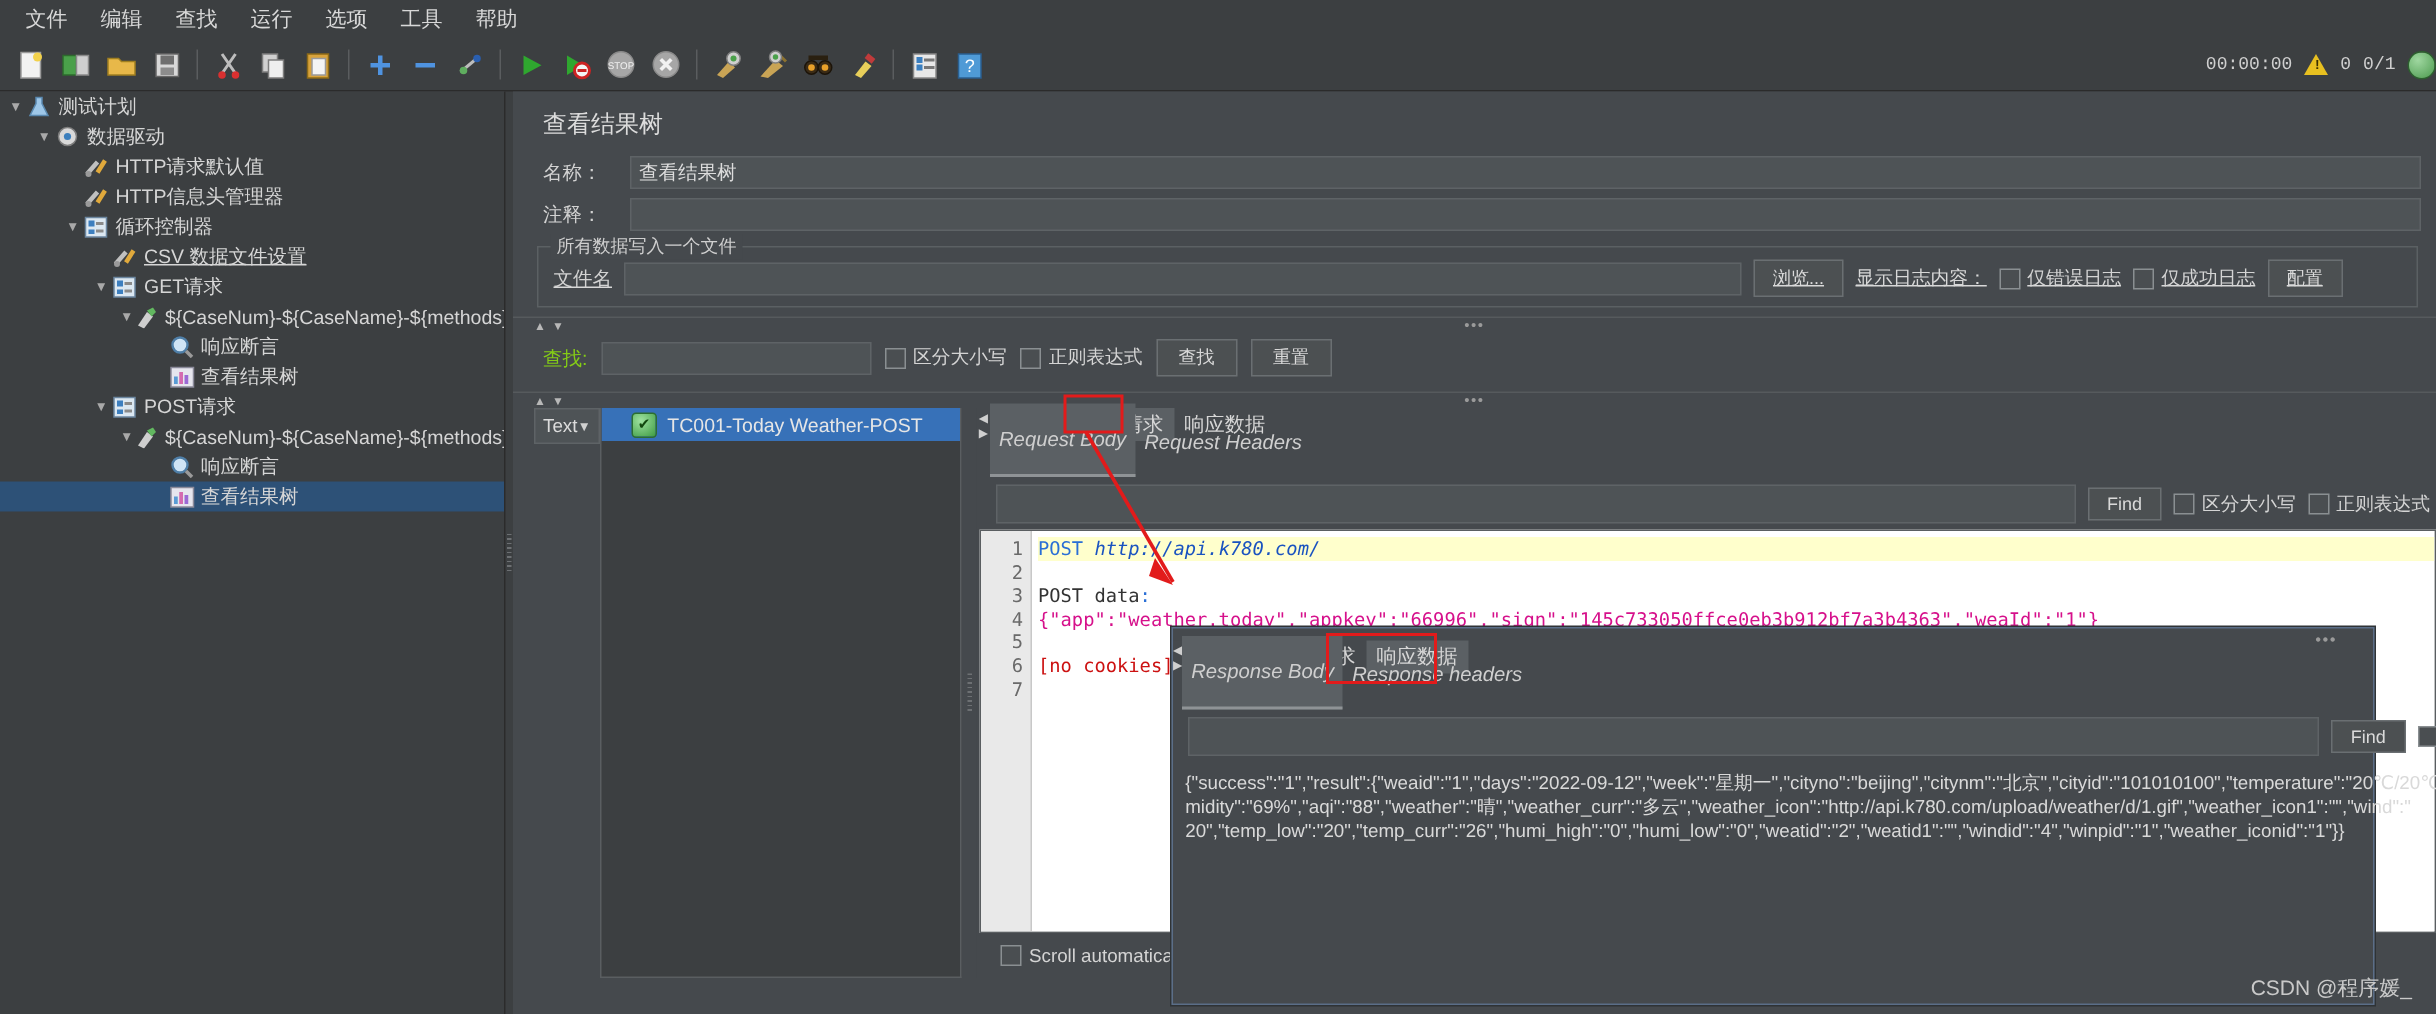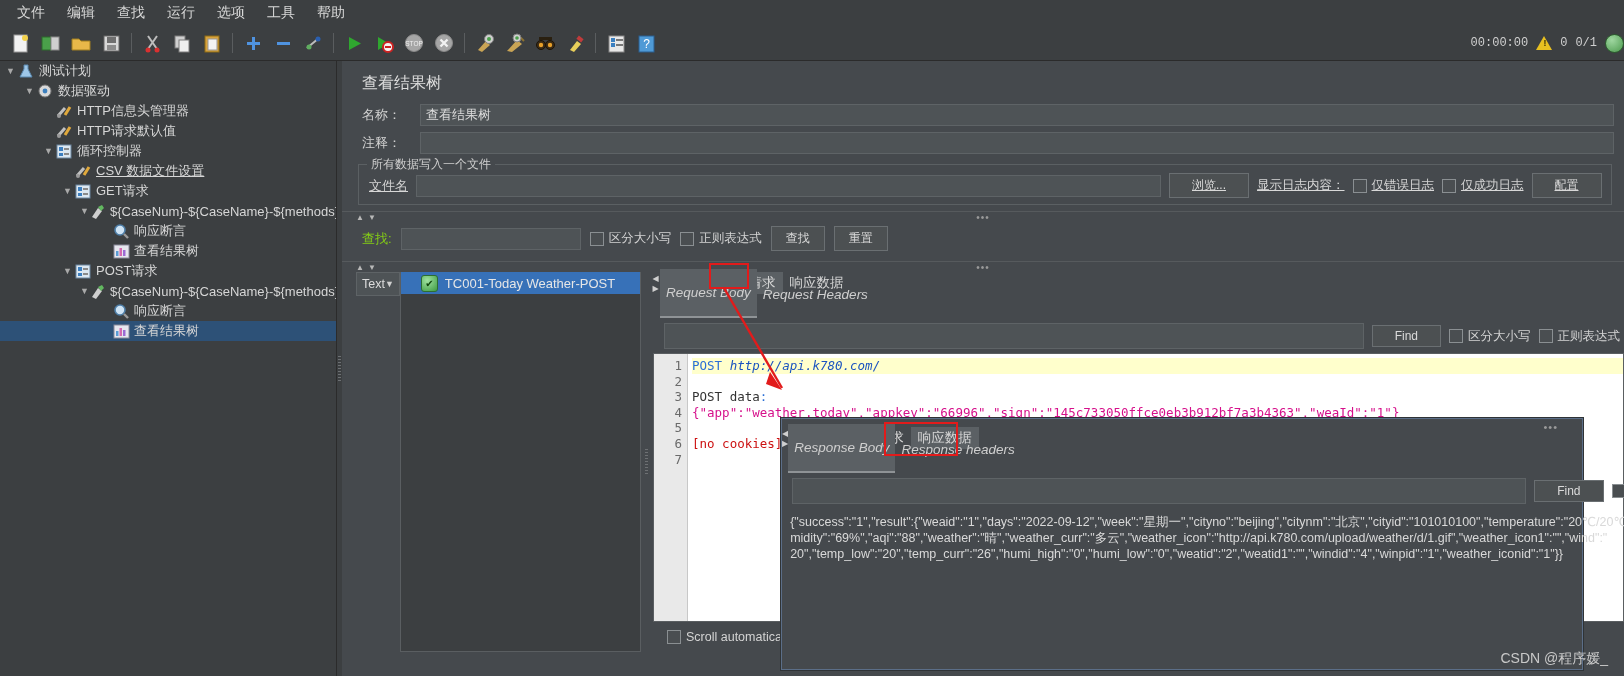--- a/index.html
+++ b/index.html
@@ -29,21 +29,21 @@
   .splitv .dots{width:3px;height:26px;background:repeating-linear-gradient(to bottom,#6d7073 0 1px,transparent 1px 3px);}
   .right{flex:1;background:#45494d;position:relative;overflow:hidden;}
   .panel-title{font-size:16px;color:#dcdcdc;padding:12px 0 8px 20px;}
   .formrow{display:flex;align-items:center;padding:2px 10px 4px 20px;}
   .formrow label{width:58px;font-size:13px;color:#d2d2d2;}
   .tinput{flex:1;height:22px;background:#4e5356;border:1px solid #5e6366;color:#dcdcdc;font-size:13px;padding:0 5px;box-sizing:border-box;outline:none;}
   .groupbox{margin:6px 12px 0 16px;border:1px solid #5b6063;padding:8px 6px 6px 6px;position:relative;text-decoration:underline;}
   .groupbox > .gtitle{position:absolute;top:-9px;left:8px;background:#45494d;padding:0 4px;font-size:12px;color:#cfcfcf;}
   .filerow{display:flex;align-items:center;gap:8px;}
   .filerow .flabel{font-size:13px;color:#d2d2d2;padding-left:4px;}
-  .btn{background:#4c5052;border:1px solid #6a6f72;color:#dadada;font-size:12px;padding:3px 22px;cursor:default;}
+  .btn{background:#4c5052;border:1px solid #6a6f72;color:#dadada;font-size:12px;padding:3px 12px;cursor:default;}
   .cb{width:12px;height:12px;border:1px solid #8a8f92;background:#4a4e51;display:inline-block;}
   .chkwrap{display:flex;align-items:center;gap:5px;font-size:12.5px;color:#d4d4d4;}
   .divider{height:10px;display:flex;align-items:center;padding-left:14px;gap:4px;border-top:1px solid #565a5d;margin-top:6px;position:relative;}
   .divider .tri{font-size:8px;color:#b8b8b8;}
   .divider .mid{position:absolute;left:50%;transform:translateX(-50%);color:#9a9a9a;font-size:10px;letter-spacing:1px;}
   .searchrow{display:flex;align-items:center;gap:9px;padding:4px 10px 4px 20px;}
   .searchrow .slabel{font-size:13px;color:#84cc16;}
   .sinput{width:180px;height:22px;background:#4e5356;border:1px solid #5e6366;color:#dcdcdc;font-size:12px;padding:0 4px;box-sizing:border-box;outline:none;}
   .lowerarea{display:flex;height:380px;padding-left:14px;}
   .leftlist{width:285px;display:flex;}
@@ -271,32 +271,32 @@
       </div>
       <div class="tnode" style="padding-left: 42px;">
         <span class="arrow"></span>
         <span class="ico">
           <svg width="17" height="16">
             <path d="M2 13 L9 5" stroke="#c0c0c0" stroke-width="3"></path>
             <path d="M9 12 L14 4" stroke="#e0a93c" stroke-width="3"></path>
             <circle cx="3" cy="13" r="2" fill="#9a9a9a"></circle>
           </svg>
         </span>
-        <span>HTTP信息头管理器</span>
+        <span>HTTP请求默认值</span>
       </div>
       <div class="tnode" style="padding-left: 42px;">
         <span class="arrow"></span>
         <span class="ico">
           <svg width="17" height="16">
             <path d="M2 13 L9 5" stroke="#c0c0c0" stroke-width="3"></path>
             <path d="M9 12 L14 4" stroke="#e0a93c" stroke-width="3"></path>
             <circle cx="3" cy="13" r="2" fill="#9a9a9a"></circle>
           </svg>
         </span>
-        <span>HTTP请求默认值</span>
+        <span>HTTP信息头管理器</span>
       </div>
       <div class="tnode" style="padding-left: 42px;">
         <span class="arrow">▼</span>
         <span class="ico">
           <svg width="16" height="15">
             <rect x="1" y="1" width="14" height="13" fill="#dce8f2" stroke="#6b86a0"></rect>
             <rect x="3" y="3" width="4" height="4" fill="#3d7fbf"></rect>
             <rect x="8" y="4" width="5" height="2" fill="#8a8a8a"></rect>
             <rect x="3" y="9" width="4" height="3" fill="#3d7fbf"></rect>
             <rect x="8" y="9" width="5" height="2" fill="#8a8a8a"></rect>

